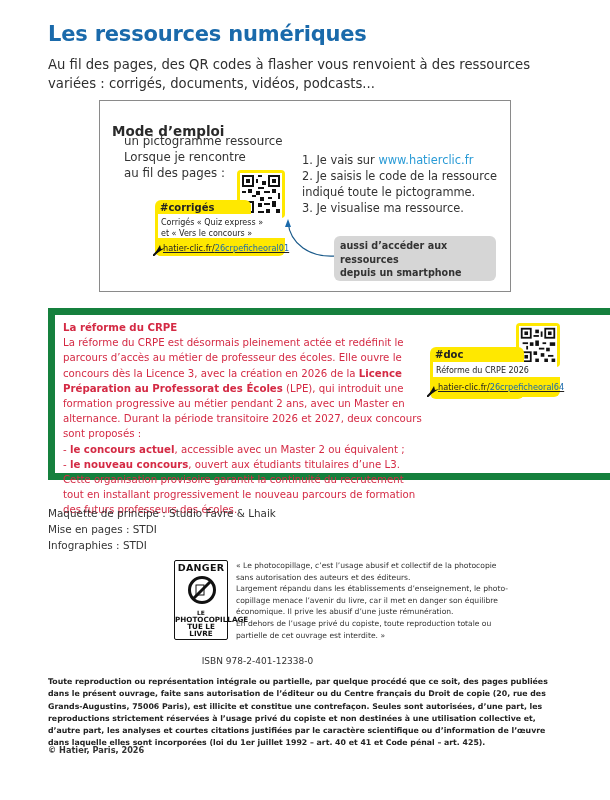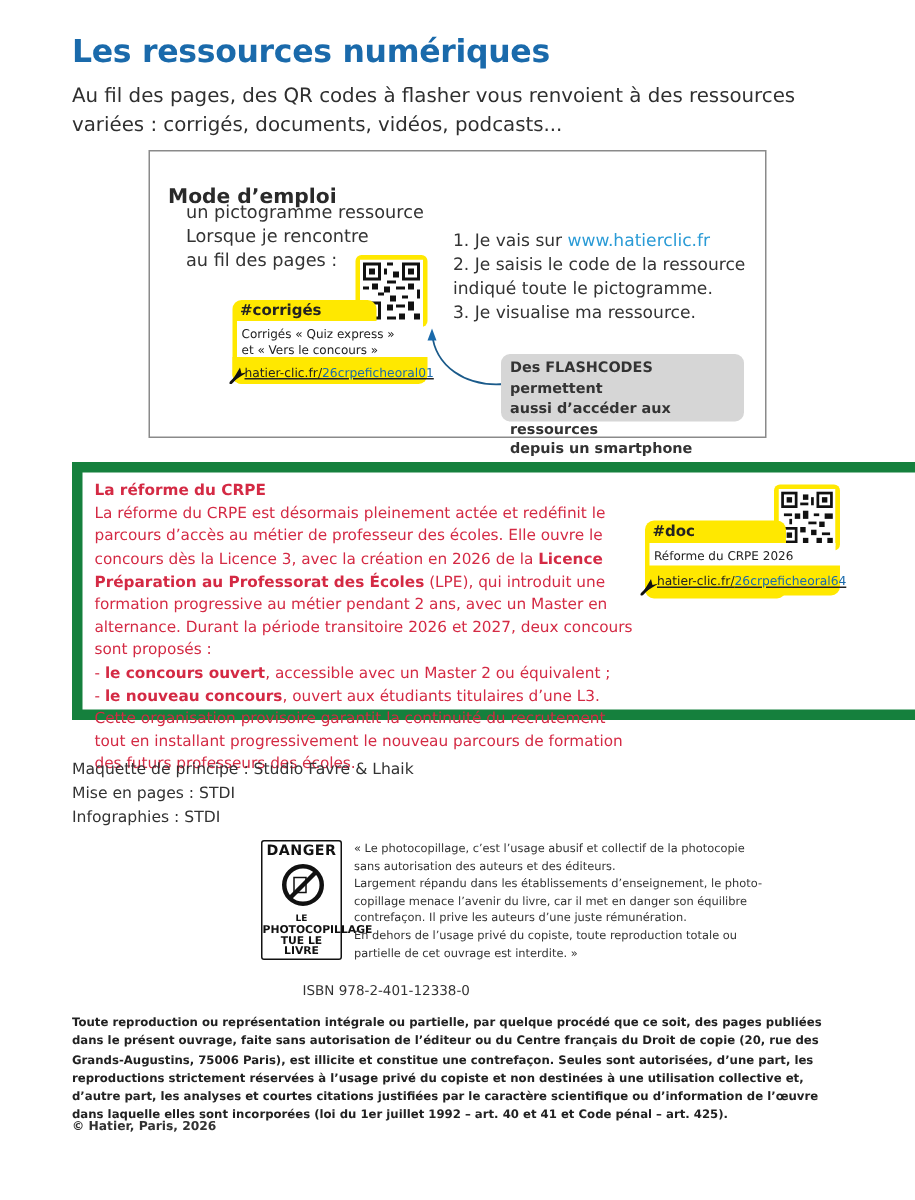--- a/index.html
+++ b/index.html
@@ -118,30 +118,29 @@
   <div>indiqué toute le pictogramme.</div>
   <div>3. Je visualise ma ressource.</div>
 </div>
 
 <svg class="curve" viewBox="0 0 60 50">
   <path d="M8 4 C 10 26, 30 40, 56 38" fill="none" stroke="#1a5a8a" stroke-width="1.2"></path>
   <path d="M5 9 L8 1 L11 9 Z" fill="#1a6aab"></path>
 </svg>
 
 <div class="bubble">
-  <div>Des FLASHCODES permettent</div>
   <div>aussi d’accéder aux ressources</div>
   <div>depuis un smartphone</div>
 </div>
 
 <div class="reform-box">
   <div class="reform-text">
     <span class="reform-title">La réforme du CRPE</span>
     <span>La réforme du CRPE est désormais pleinement actée et redéfinit le parcours d’accès au métier de professeur des écoles. Elle ouvre le concours dès la Licence 3, avec la création en 2026 de la </span><span class="b">Licence Préparation au Professorat des Écoles</span><span> (LPE), qui introduit une formation progressive au métier pendant 2 ans, avec un Master en alternance. Durant la période transitoire 2026 et 2027, deux concours sont proposés :</span><br>
-    <span>- </span><span class="b">le concours ouvert</span><span>, accessible avec un Master 2 ou équivalent ;</span><br>
+    <span>- </span><span class="b">le concours actuel</span><span>, accessible avec un Master 2 ou équivalent ;</span><br>
     <span>- </span><span class="b">le nouveau concours</span><span>, ouvert aux étudiants titulaires d’une L3.</span><br>
     <span>Cette organisation provisoire garantit la continuité du recrutement tout en installant progressivement le nouveau parcours de formation des futurs professeurs des écoles.</span>
   </div>
 
   <div class="picto" style="left:375px; top:8px; width:130px; height:76px;">
     <div class="qr-wrap" style="left:86px; top:0; width:44px; height:44px;">
       <svg width="38" height="38" viewBox="0 0 21 21">
         <rect width="21" height="21" fill="#fff"></rect>
         <g fill="#111">
           <rect x="1" y="1" width="6" height="6"></rect>
@@ -203,20 +202,20 @@
     <div class="big">PHOTOCOPILLAGE</div>
     <div class="big">TUE LE LIVRE</div>
   </div>
 </div>
 
 <div class="quote">
   <div>« Le photocopillage, c’est l’usage abusif et collectif de la photocopie</div>
   <div>sans autorisation des auteurs et des éditeurs.</div>
   <div>Largement répandu dans les établissements d’enseignement, le photo-</div>
   <div>copillage menace l’avenir du livre, car il met en danger son équilibre</div>
-  <div>contrefaçon. Il prive les auteurs d’une juste rémunération.</div>
+  <div>économique. Il prive les abusif d’une juste rémunération.</div>
   <div>En dehors de l’usage privé du copiste, toute reproduction totale ou</div>
   <div>partielle de cet ouvrage est interdite. »</div>
 </div>
 
 <div class="isbn">ISBN 978-2-401-12338-0</div>
 <div class="legal">Toute reproduction ou représentation intégrale ou partielle, par quelque procédé que ce soit, des pages publiées dans le présent ouvrage, faite sans autorisation de l’éditeur ou du Centre français du Droit de copie (20, rue des Grands-Augustins, 75006 Paris), est illicite et constitue une contrefaçon. Seules sont autorisées, d’une part, les reproductions strictement réservées à l’usage privé du copiste et non destinées à une utilisation collective et, d’autre part, les analyses et courtes citations justifiées par le caractère scientifique ou d’information de l’œuvre dans laquelle elles sont incorporées (loi du 1er juillet 1992 – art. 40 et 41 et Code pénal – art. 425).</div>
 <div class="copyright">© Hatier, Paris, 2026</div>
 
 </body></html>

